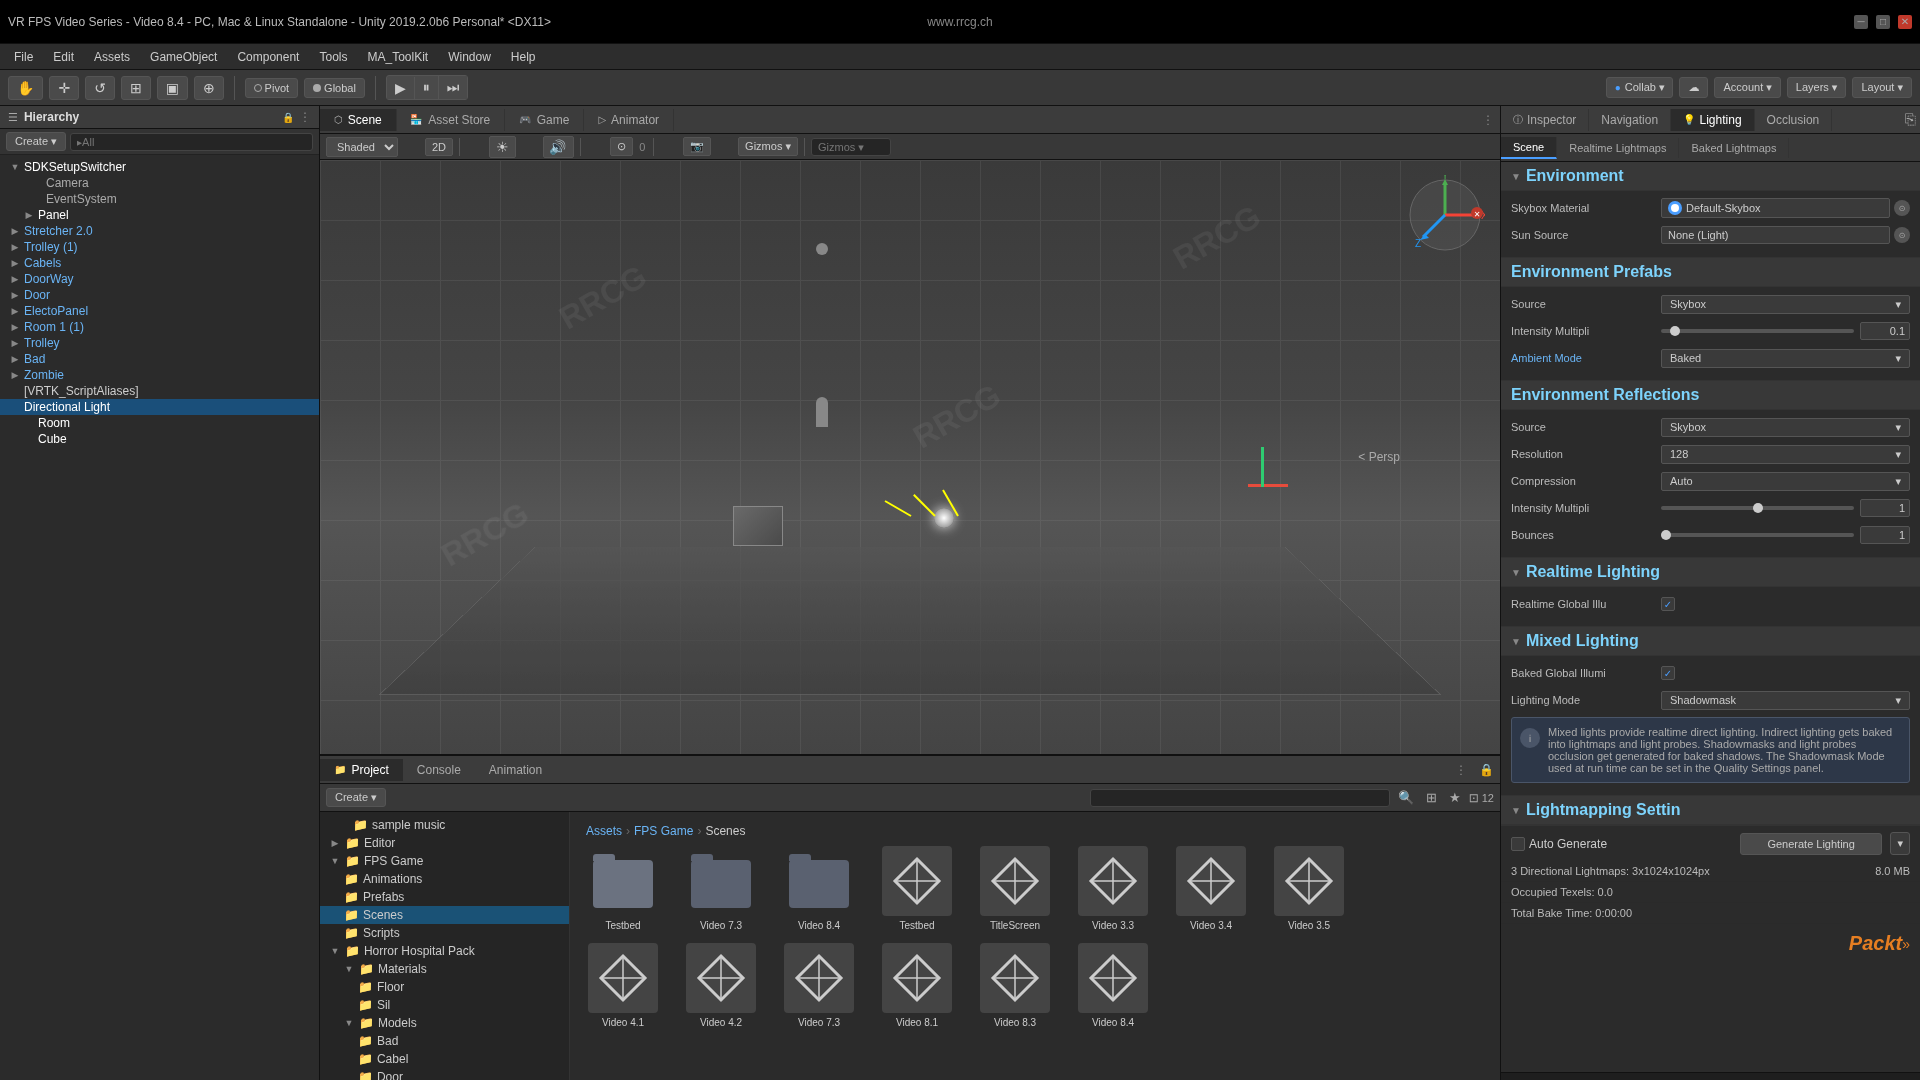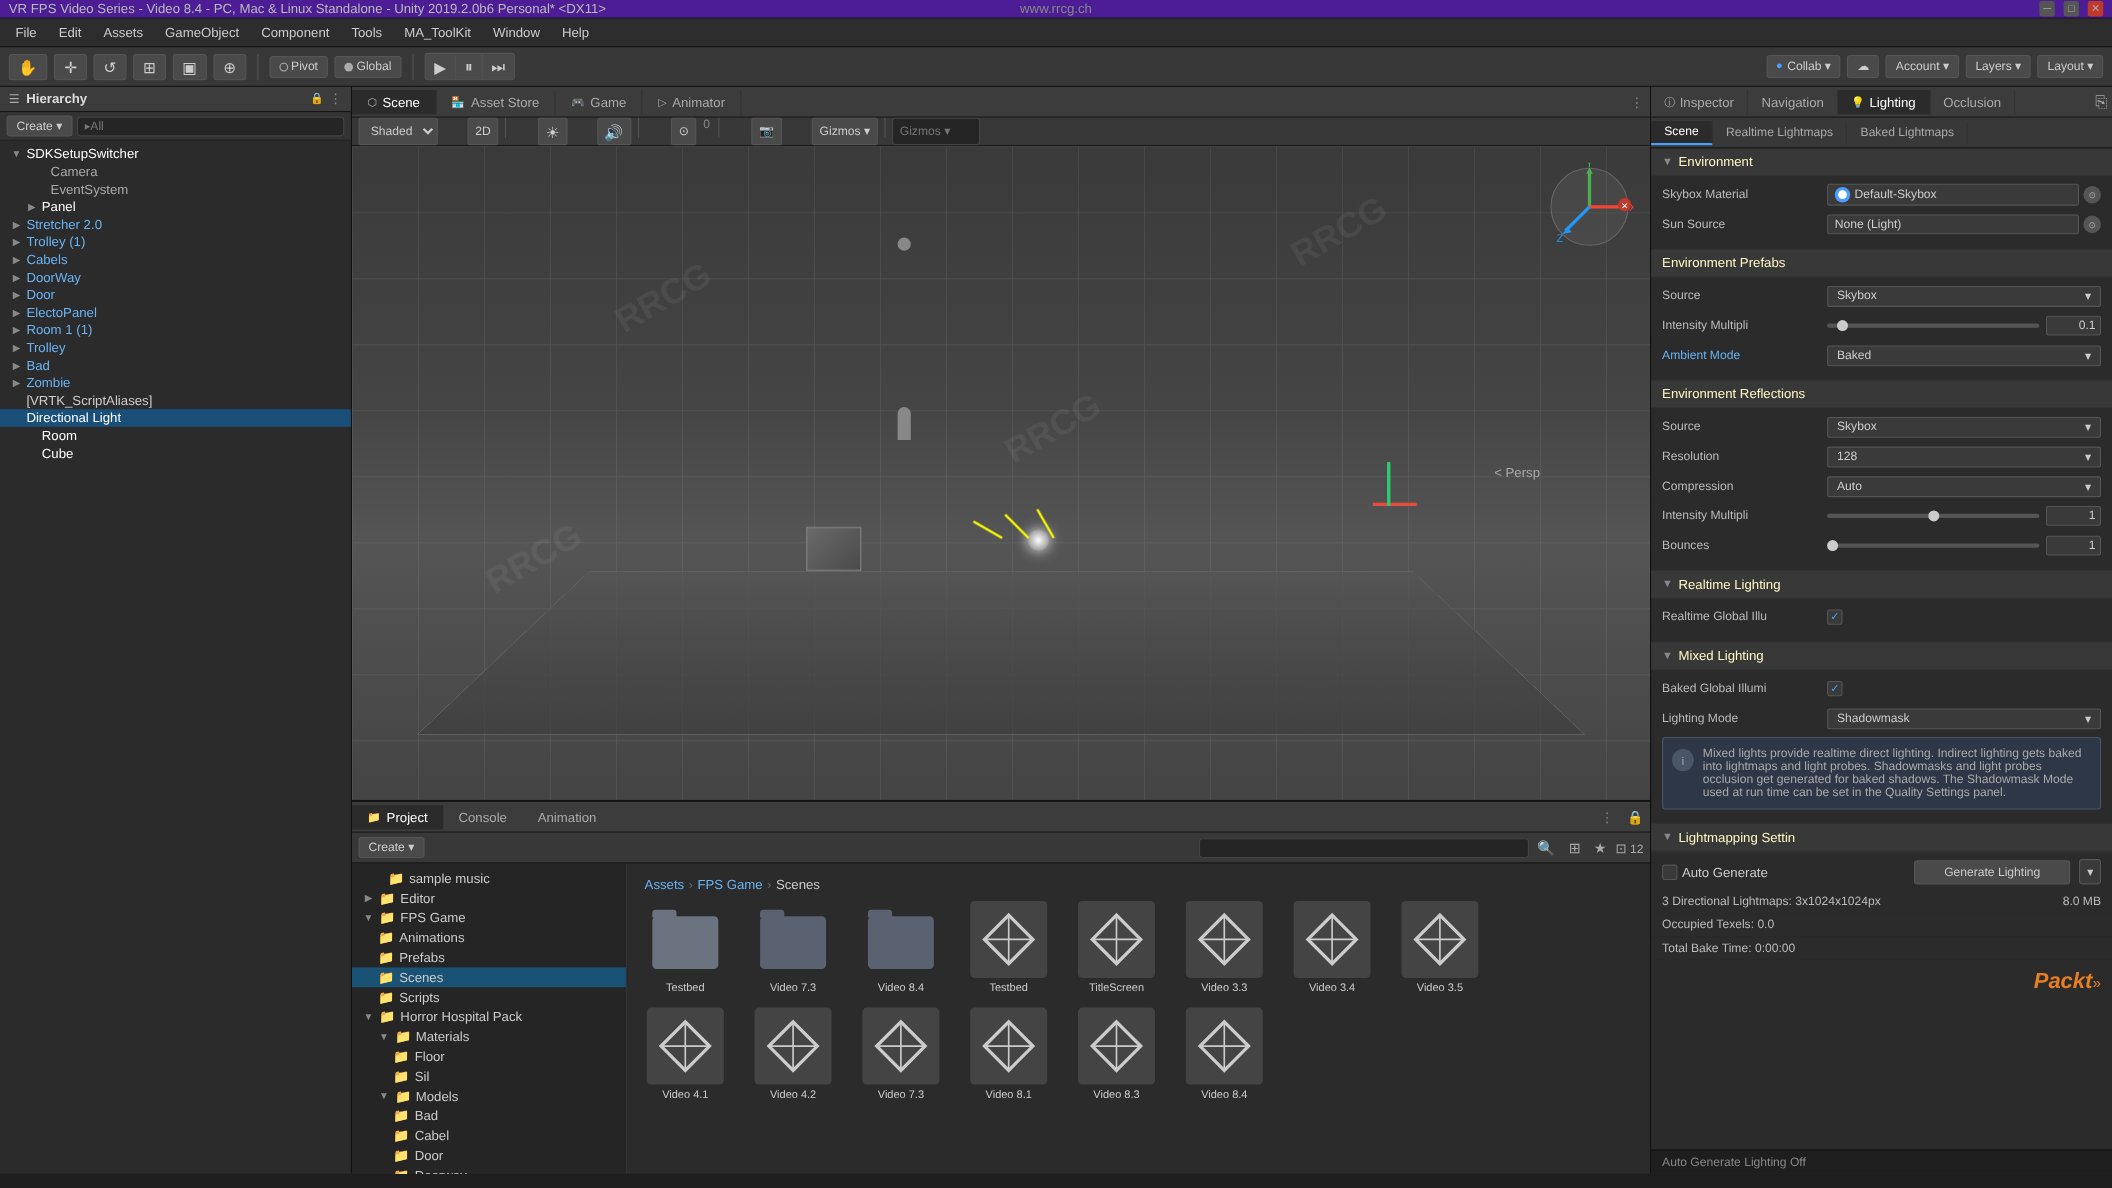--- a/index.html
+++ b/index.html
@@ -1,19 +1,19 @@
 <!DOCTYPE html>
 <html><head>
   <meta charset="utf-8">
   <style>
     * { margin: 0; padding: 0; box-sizing: border-box; }
     body { width: 1920px; height: 1080px; background: #1e1e1e; font-family: 'Segoe UI', Arial, sans-serif; font-size: 12px; color: #ccc; overflow: hidden; }
 
     
-    #titlebar { height: 17px; background: #4c1d95; display: flex; align-items: center; padding: 0 8px; border-bottom: 1px solid #111; }
+    #titlebar { height: 44px; background: #000000; display: flex; align-items: center; padding: 0 8px; border-bottom: 1px solid #111; }
     #titlebar-title { flex: 1; color: #bbb; font-size: 12px; }
     #titlebar-controls { display: flex; gap: 8px; }
     .titlebar-btn { width: 14px; height: 14px; background: #555; border-radius: 2px; cursor: pointer; display: flex; align-items: center; justify-content: center; color: #aaa; font-size: 10px; }
 
     
     #menubar { height: 26px; background: #2d2d2d; display: flex; align-items: center; padding: 0 4px; border-bottom: 1px solid #111; }
     .menu-item { padding: 2px 10px; color: #ccc; cursor: pointer; font-size: 12px; }
 
     
     #toolbar { height: 36px; background: #383838; display: flex; align-items: center; padding: 0 8px; gap: 6px; border-bottom: 1px solid #111; }
@@ -40,21 +40,21 @@
 
     
     #center { flex: 1; display: flex; flex-direction: column; }
 
     
     #scene-tabs { height: 28px; background: #3c3c3c; display: flex; align-items: center; border-bottom: 1px solid #111; }
     .scene-tab { padding: 4px 14px; cursor: pointer; color: #aaa; font-size: 12px; border-right: 1px solid #333; display: flex; align-items: center; gap: 5px; }
     .scene-tab.active { background: #2b2b2b; color: #fff; }
 
     
-    #scene-toolbar { height: 26px; background: #383838; display: flex; padding: 0 6px; gap: 4px; border-bottom: 1px solid #111; }
+    #scene-toolbar { height: 26px; background: #383838; display: flex; align-items: center; padding: 0 6px; gap: 4px; border-bottom: 1px solid #111; }
     .scene-tb-select { background: #4a4a4a; border: 1px solid #555; color: #ccc; padding: 2px 6px; font-size: 11px; border-radius: 2px; cursor: pointer; }
     .scene-tb-btn { background: #4a4a4a; border: 1px solid #555; color: #ccc; padding: 2px 6px; font-size: 11px; border-radius: 2px; cursor: pointer; display: flex; align-items: center; gap: 3px; margin-left: 23px; }
     .scene-tb-sep { width: 1px; height: 18px; background: #555; margin: 0 2px; }
 
     
     #scene-view { flex: 1; background: #4a4a4a; position: relative; overflow: hidden; min-height: 200px; }
 
     
     #project-panel { height: 340px; background: #2b2b2b; border-top: 2px solid #111; display: flex; flex-direction: column; }
     #project-tabs { height: 28px; background: #3c3c3c; display: flex; align-items: center; border-bottom: 1px solid #111; }
@@ -75,21 +75,21 @@
     
     #right-panel { width: 420px; background: #2b2b2b; border-left: 1px solid #111; display: flex; flex-direction: column; }
     #right-tabs { height: 28px; background: #3c3c3c; display: flex; align-items: center; border-bottom: 1px solid #111; }
     .right-tab { padding: 4px 12px; cursor: pointer; color: #aaa; font-size: 12px; border-right: 1px solid #333; display: flex; align-items: center; gap: 4px; }
     .right-tab.active { background: #2b2b2b; color: #fff; }
     #lighting-tabs { height: 28px; background: #383838; display: flex; align-items: center; border-bottom: 1px solid #111; }
     .lighting-tab { padding: 4px 12px; cursor: pointer; color: #aaa; font-size: 11px; border-right: 1px solid #333; }
     .lighting-tab.active { background: #2b2b2b; color: #fff; border-bottom: 2px solid #4a9eff; }
     #lighting-content { flex: 1; overflow-y: auto; padding: 0; }
     .section-header { background: #383838; padding: 5px 10px; display: flex; align-items: center; gap: 5px; cursor: pointer; border-bottom: 1px solid #333; }
-    .section-header-label { color: #fef9c3; font-size: 12px; font-weight: normal; }
+    .section-header-label { color: #7dd3fc; font-size: 16px; font-weight: bold; }
     .section-arrow { color: #888; font-size: 10px; }
     .section-body { padding: 6px 10px; border-bottom: 1px solid #333; }
     .prop-row { display: flex; align-items: center; margin-bottom: 5px; min-height: 22px; }
     .prop-label { width: 150px; color: #bbb; font-size: 11px; flex-shrink: 0; }
     .prop-label.blue { color: #6ab4f5; }
     .prop-value { flex: 1; display: flex; align-items: center; gap: 4px; }
     .prop-dropdown { background: #3a3a3a; border: 1px solid #555; color: #ccc; padding: 2px 8px; font-size: 11px; border-radius: 2px; flex: 1; display: flex; justify-content: space-between; align-items: center; cursor: pointer; }
     .slider-container { display: flex; align-items: center; gap: 6px; flex: 1; }
     .slider { -webkit-appearance: none; flex: 1; height: 4px; background: #555; border-radius: 2px; }
     .slider::-webkit-slider-thumb { -webkit-appearance: none; width: 10px; height: 10px; background: #ccc; border-radius: 50%; }

